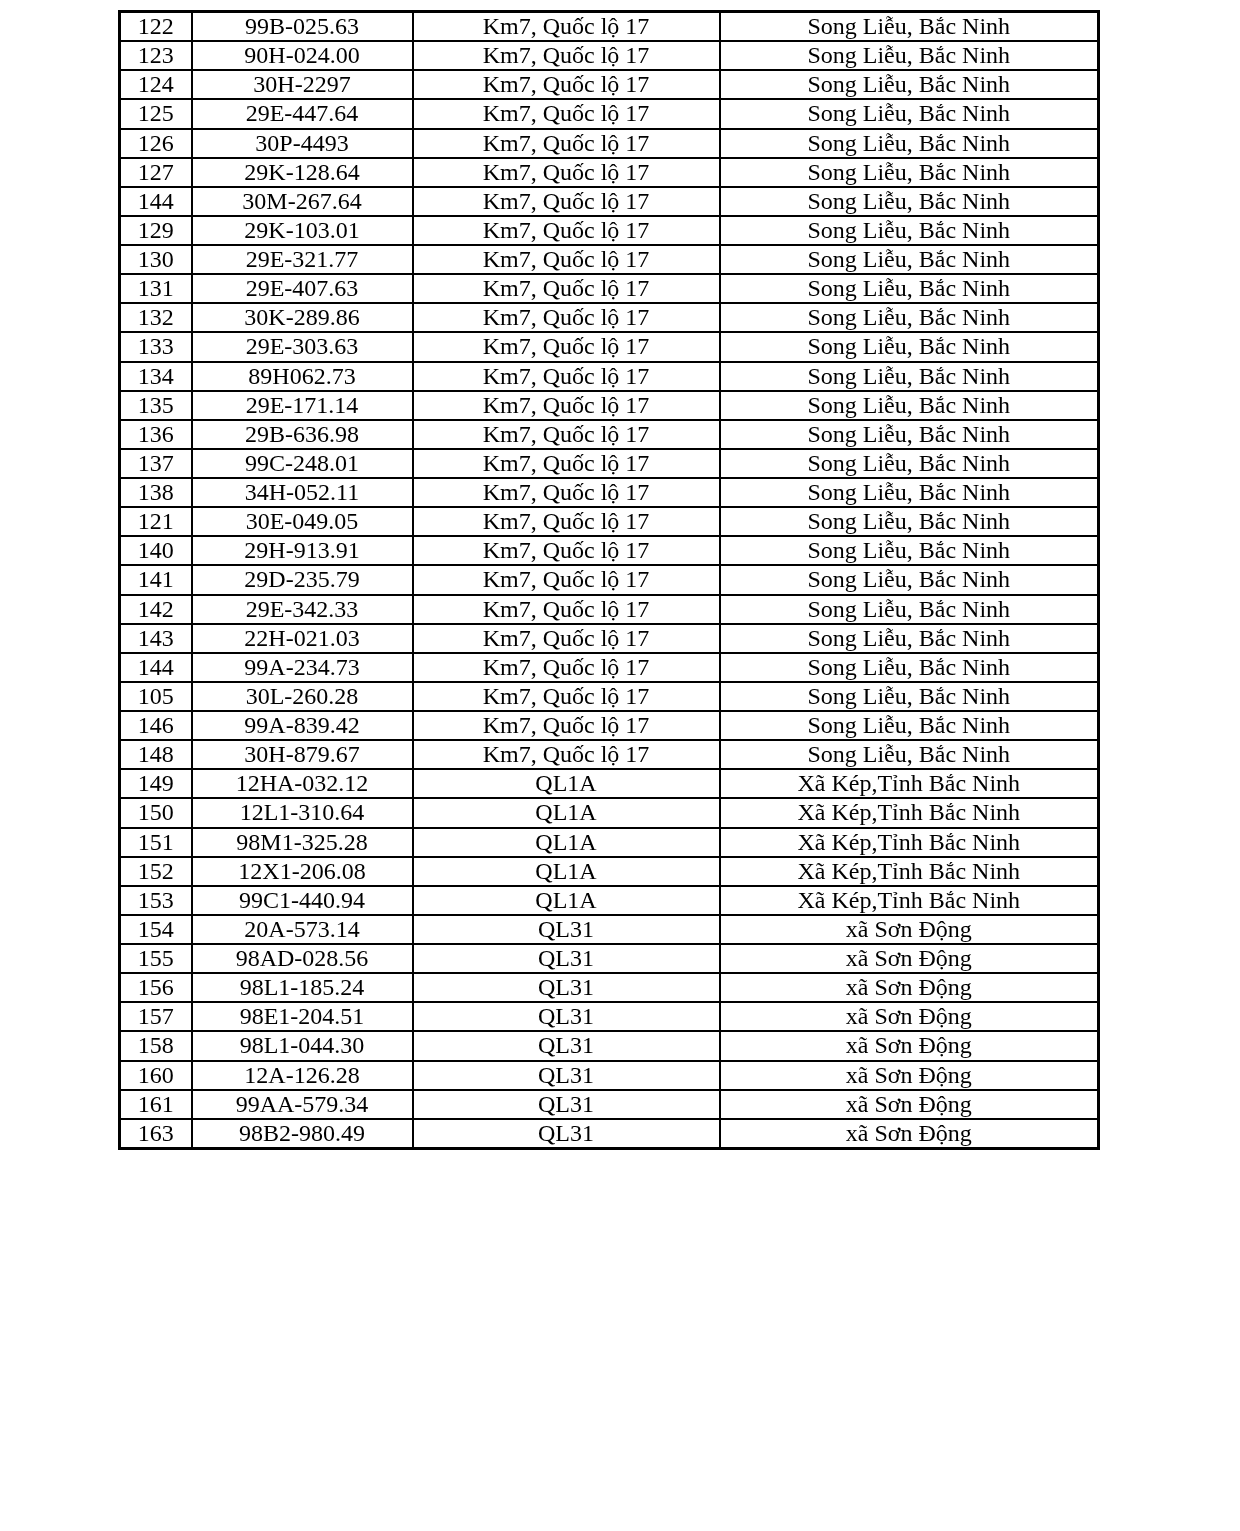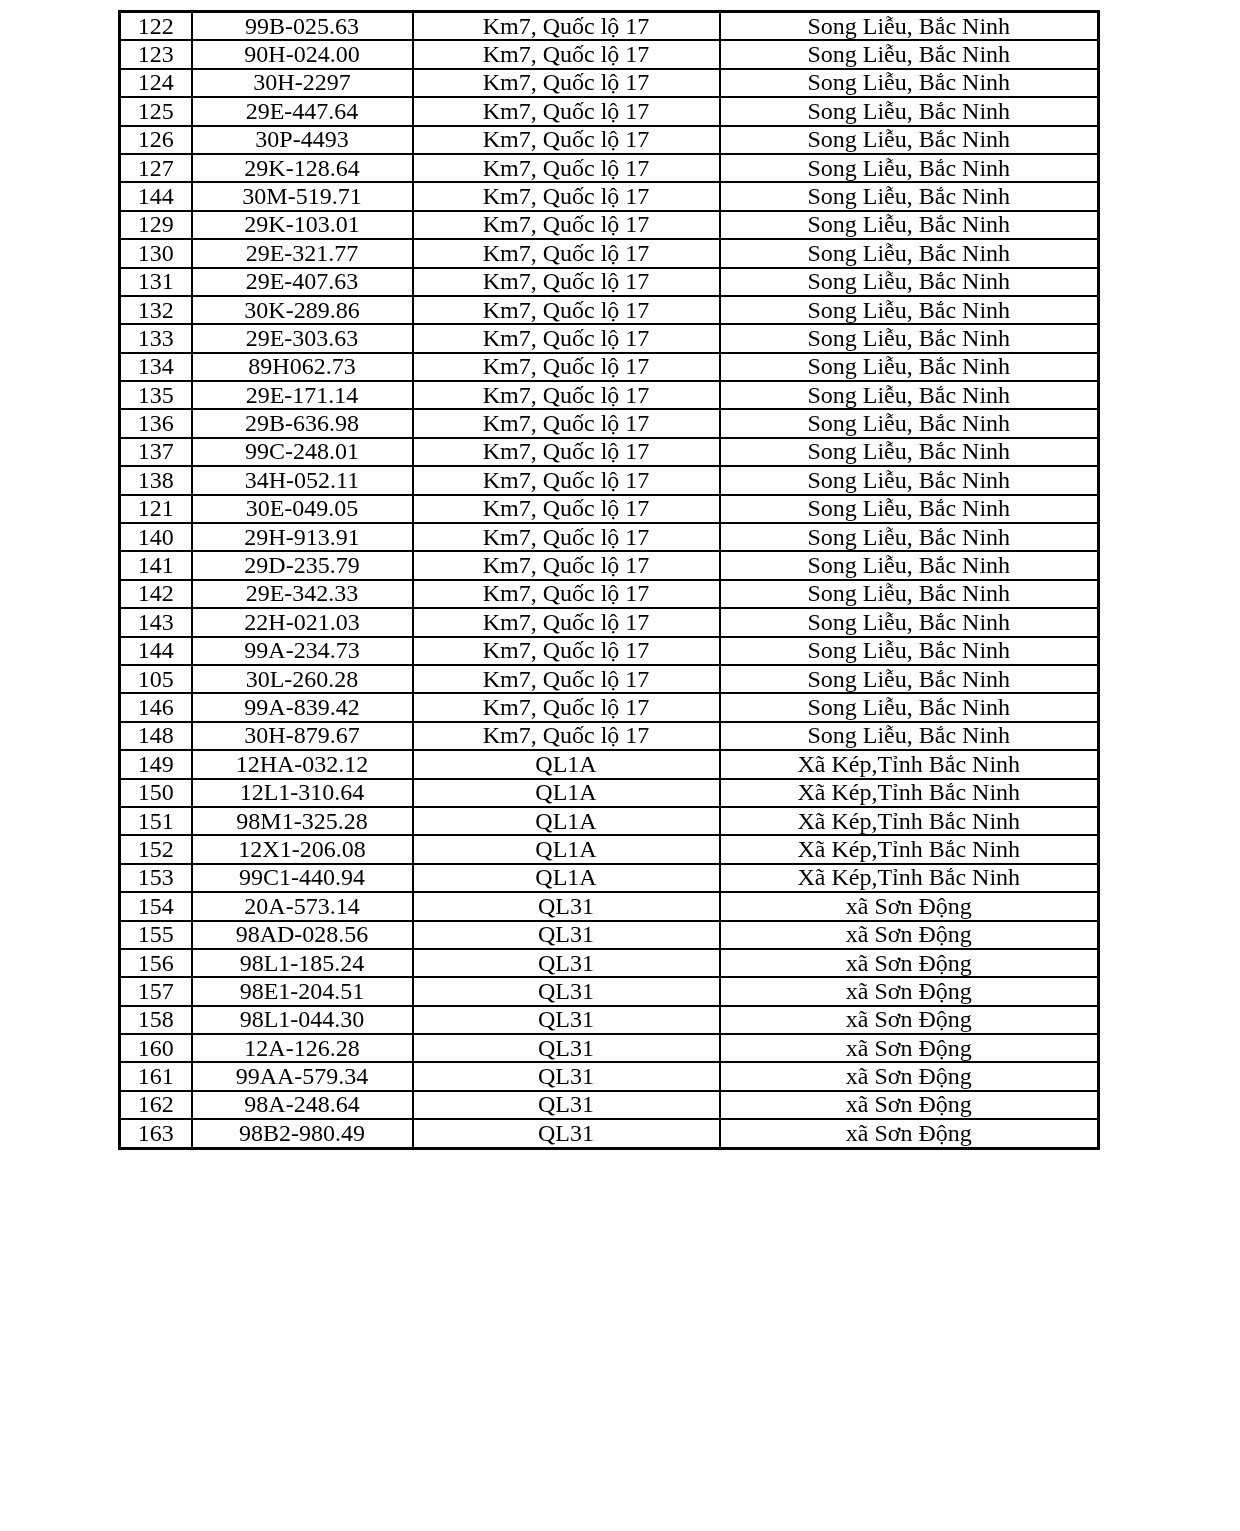--- a/index.html
+++ b/index.html
@@ -84,21 +84,21 @@
     <td>Song Liễu, Bắc Ninh</td>
   </tr>
         <tr>
     <td>127</td>
     <td>29K-128.64</td>
     <td>Km7, Quốc lộ 17</td>
     <td>Song Liễu, Bắc Ninh</td>
   </tr>
         <tr>
     <td>144</td>
-    <td>30M-519.71</td>
+    <td>30M-267.64</td>
     <td>Km7, Quốc lộ 17</td>
     <td>Song Liễu, Bắc Ninh</td>
   </tr>
         <tr>
     <td>129</td>
     <td>29K-103.01</td>
     <td>Km7, Quốc lộ 17</td>
     <td>Song Liễu, Bắc Ninh</td>
   </tr>
         <tr>
@@ -271,26 +271,20 @@
   </tr>
         <tr>
     <td>160</td>
     <td>12A-126.28</td>
     <td>QL31</td>
     <td>xã Sơn Động</td>
   </tr>
         <tr>
     <td>161</td>
     <td>99AA-579.34</td>
-    <td>QL31</td>
-    <td>xã Sơn Động</td>
-  </tr>
-        <tr>
-    <td>162</td>
-    <td>98A-248.64</td>
     <td>QL31</td>
     <td>xã Sơn Động</td>
   </tr>
         <tr>
     <td>163</td>
     <td>98B2-980.49</td>
     <td>QL31</td>
     <td>xã Sơn Động</td>
   </tr>
       </tbody>

